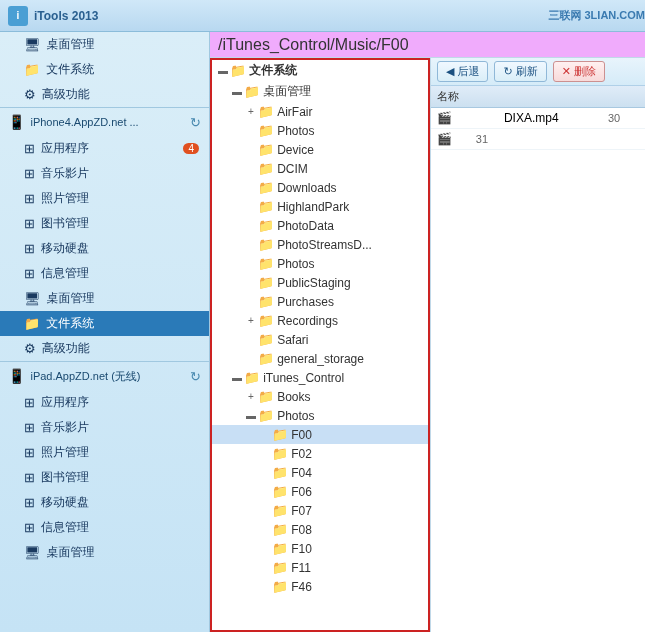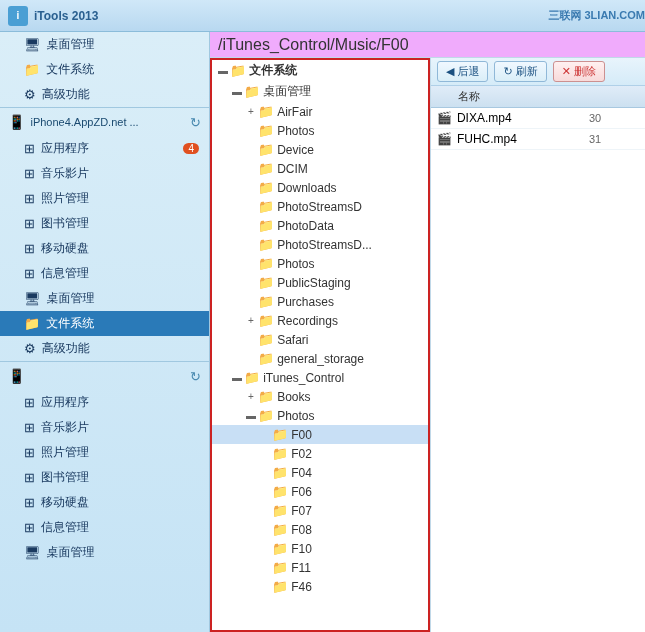--- a/index.html
+++ b/index.html
@@ -125,31 +125,31 @@
       font-size: 11px; color: #1a5080; cursor: pointer;
     }
     .toolbar-btn.delete-btn { color: #cc3333; border-color: #cc9090; background: linear-gradient(to bottom, #fff0f0, #f8dada); }
     .col-header {
       display: flex;
       background: linear-gradient(to bottom, #e0ecf8, #cce0f0);
       border-bottom: 1px solid #a8c8e0;
       padding: 3px 6px;
       font-size: 11px; color: #333;
     }
-    .col-name { flex: 1; margin-left: 21px; }
+    .col-name { flex: 1; }
     .col-size { width: 50px; text-align: right; }
     .file-row {
       display: flex; align-items: center;
       padding: 3px 6px;
       border-bottom: 1px solid #eef4f8;
       font-size: 12px;
     }
     .file-icon { margin-right: 5px; color: #4a8ab0; font-size: 12px; }
-    .file-name { flex: 1; }
-    .file-size { width: 50px; text-align: left; color: #666; font-size: 11px; }
+    .file-name { flex: 1; margin-left: 47px; }
+    .file-size { width: 50px; text-align: center; color: #666; font-size: 11px; }
 
     
     ::-webkit-scrollbar { width: 8px; height: 8px; }
     ::-webkit-scrollbar-track { background: #e0eef8; }
     ::-webkit-scrollbar-thumb { background: #90b8d8; border-radius: 4px; }
   </style>
 </head>
 <body>
 
 <div id="titlebar">
@@ -214,20 +214,21 @@
       <span class="icon">📁</span>
       <span>文件系统</span>
     </div>
     <div class="sidebar-item">
       <span class="icon">⚙</span>
       <span>高级功能</span>
     </div>
 
     <div class="device-header">
       <span class="device-icon">📱</span>
+      <span style="font-size:11px;">iPad.AppZD.net (无线)</span>
       <span class="device-sync">↻</span>
     </div>
 
     <div class="sidebar-item">
       <span class="icon">⊞</span>
       <span>应用程序</span>
     </div>
     <div class="sidebar-item">
       <span class="icon">⊞</span>
       <span>音乐影片</span>
@@ -297,21 +298,21 @@
           <span class="tree-label">DCIM</span>
         </div>
         <div class="tree-node indent3">
           <span class="tree-expand"> </span>
           <span class="tree-folder-icon">📁</span>
           <span class="tree-label">Downloads</span>
         </div>
         <div class="tree-node indent3">
           <span class="tree-expand"> </span>
           <span class="tree-folder-icon">📁</span>
-          <span class="tree-label">PhotoStreamsD</span>
+          <span class="tree-label">HighlandPark</span>
         </div>
         <div class="tree-node indent3">
           <span class="tree-expand"> </span>
           <span class="tree-folder-icon">📁</span>
           <span class="tree-label">PhotoData</span>
         </div>
         <div class="tree-node indent3">
           <span class="tree-expand"> </span>
           <span class="tree-folder-icon">📁</span>
           <span class="tree-label">PhotoStreamsD...</span>
@@ -431,21 +432,20 @@
         </div>
 
         <div id="file-rows-container">
             <div class="file-row">
     <span class="file-icon">🎬</span>
     <span class="file-name">DIXA.mp4</span>
     <span class="file-size">30</span>
   </div>
             <div class="file-row">
     <span class="file-icon">🎬</span>
-    <span class="file-name">FUHC.mp4</span>
     <span class="file-size">31</span>
   </div>
           </div>
       </div>
 
     </div>
   </div>
 </div>
 
 </body></html>

